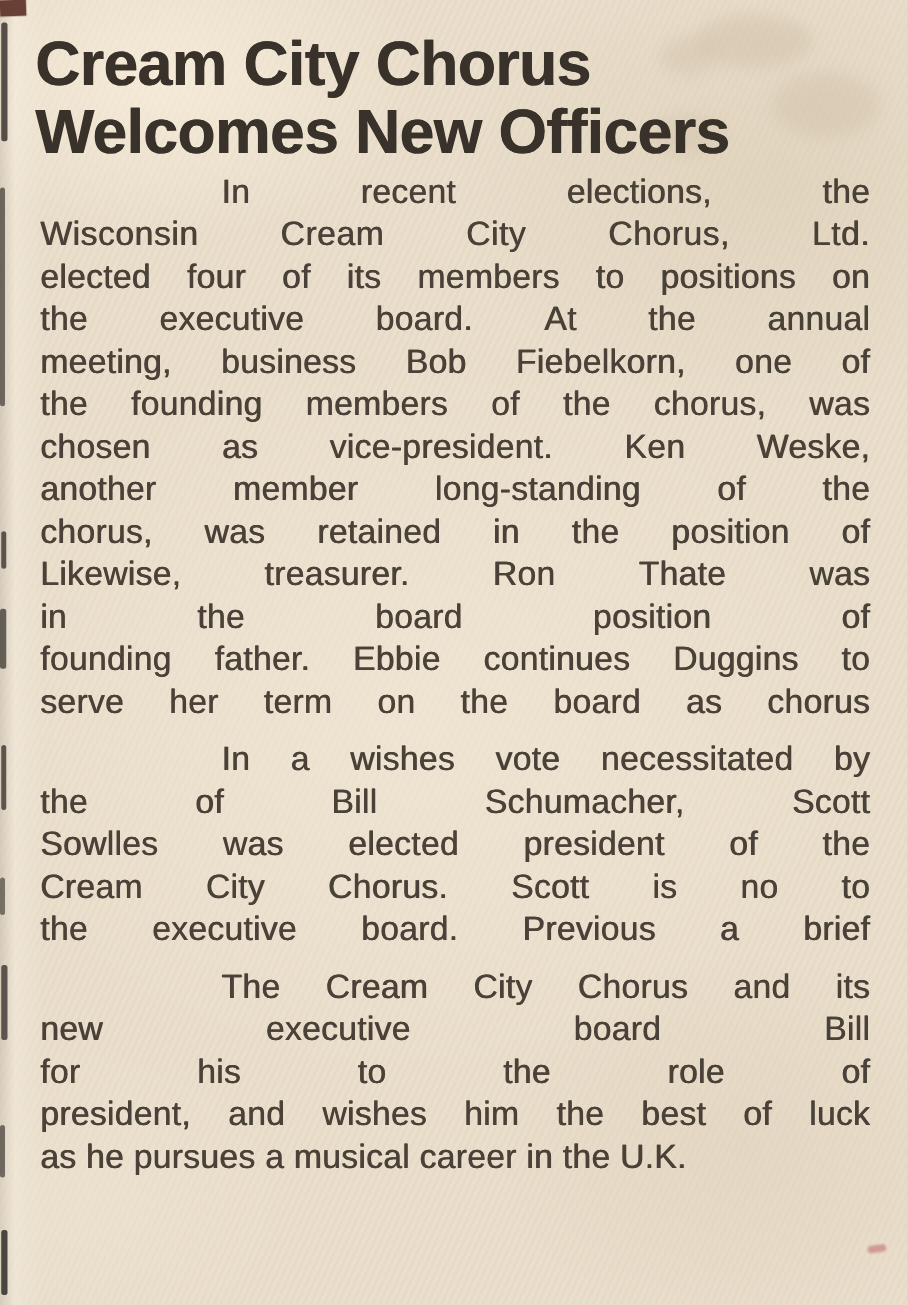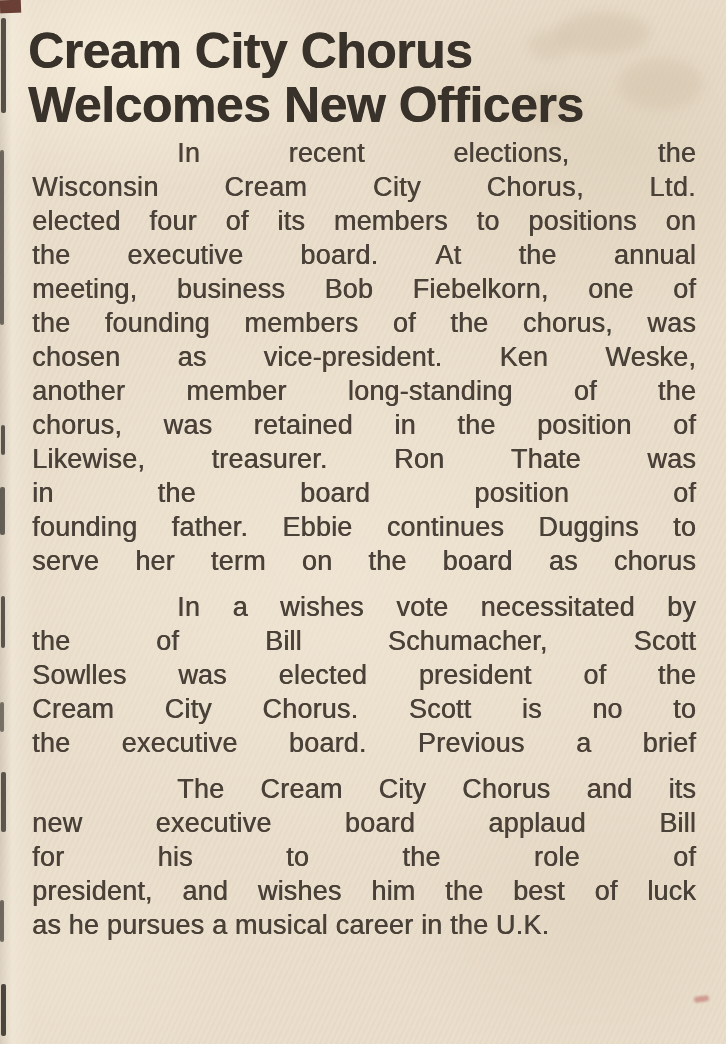--- a/index.html
+++ b/index.html
@@ -233,21 +233,20 @@
             <span>Cream</span>
             <span>City</span>
             <span>Chorus</span>
             <span>and</span>
             <span>its</span>
           </div>
           <div class="line justify">
             <span>new</span>
             <span>executive</span>
             <span>board</span>
-            <span>applaud</span>
             <span>Bill</span>
           </div>
           <div class="line justify">
             <span>for</span>
             <span>his</span>
             <span>to</span>
             <span>the</span>
             <span>role</span>
             <span>of</span>
           </div>

